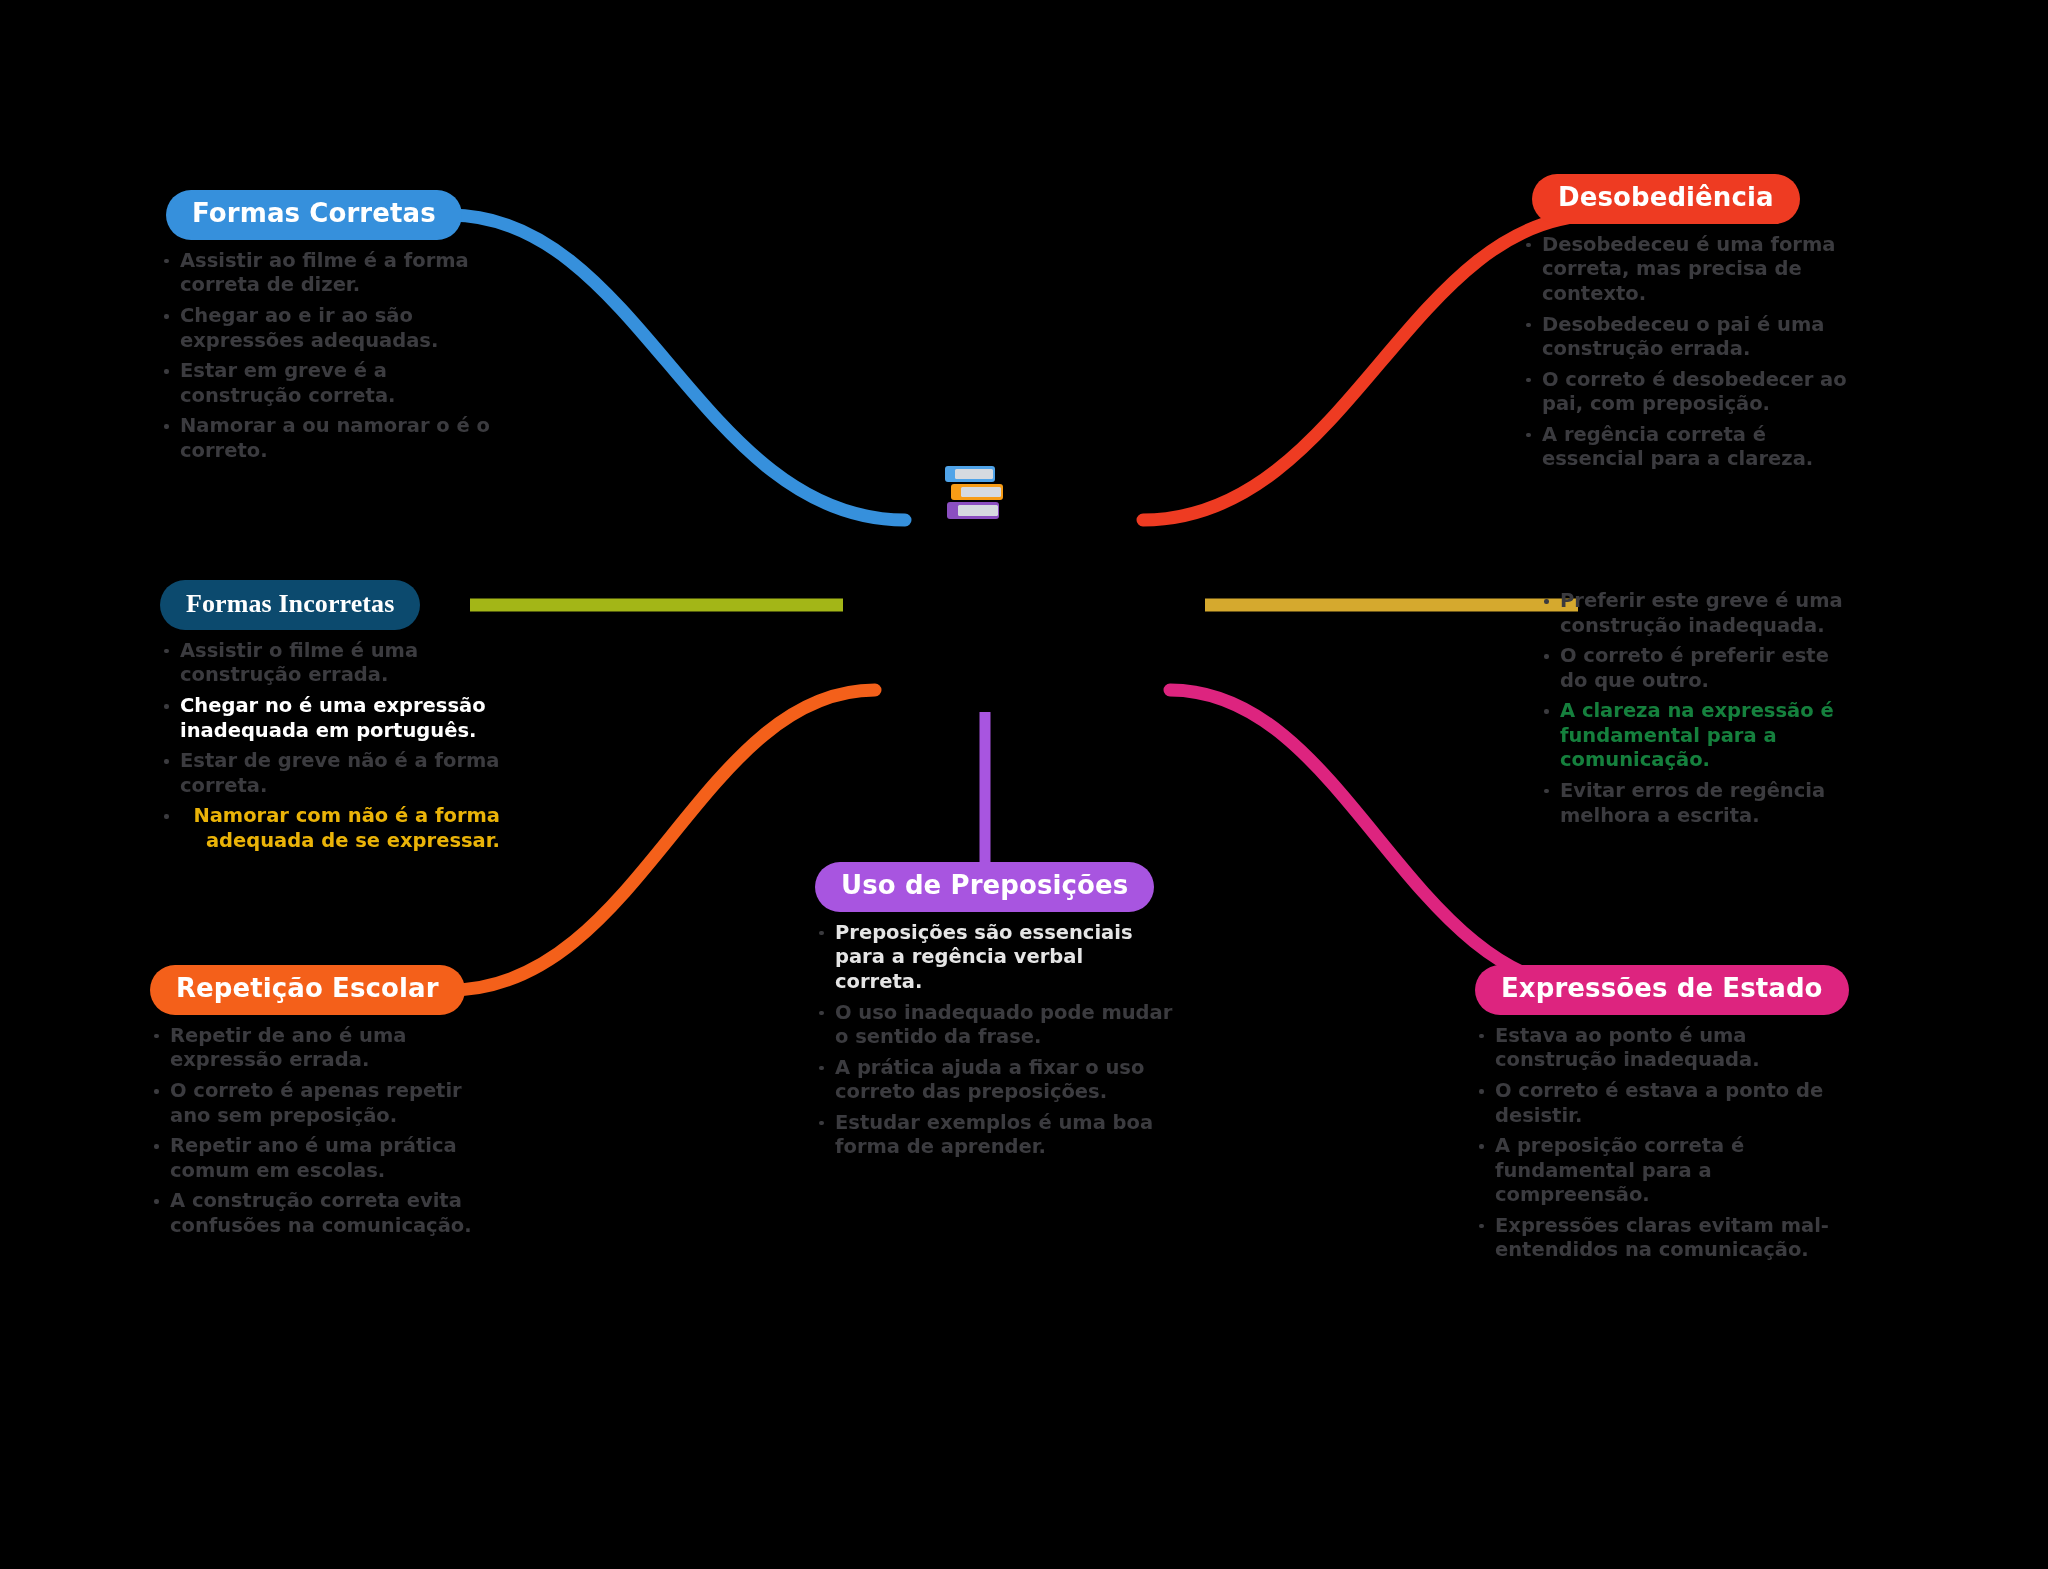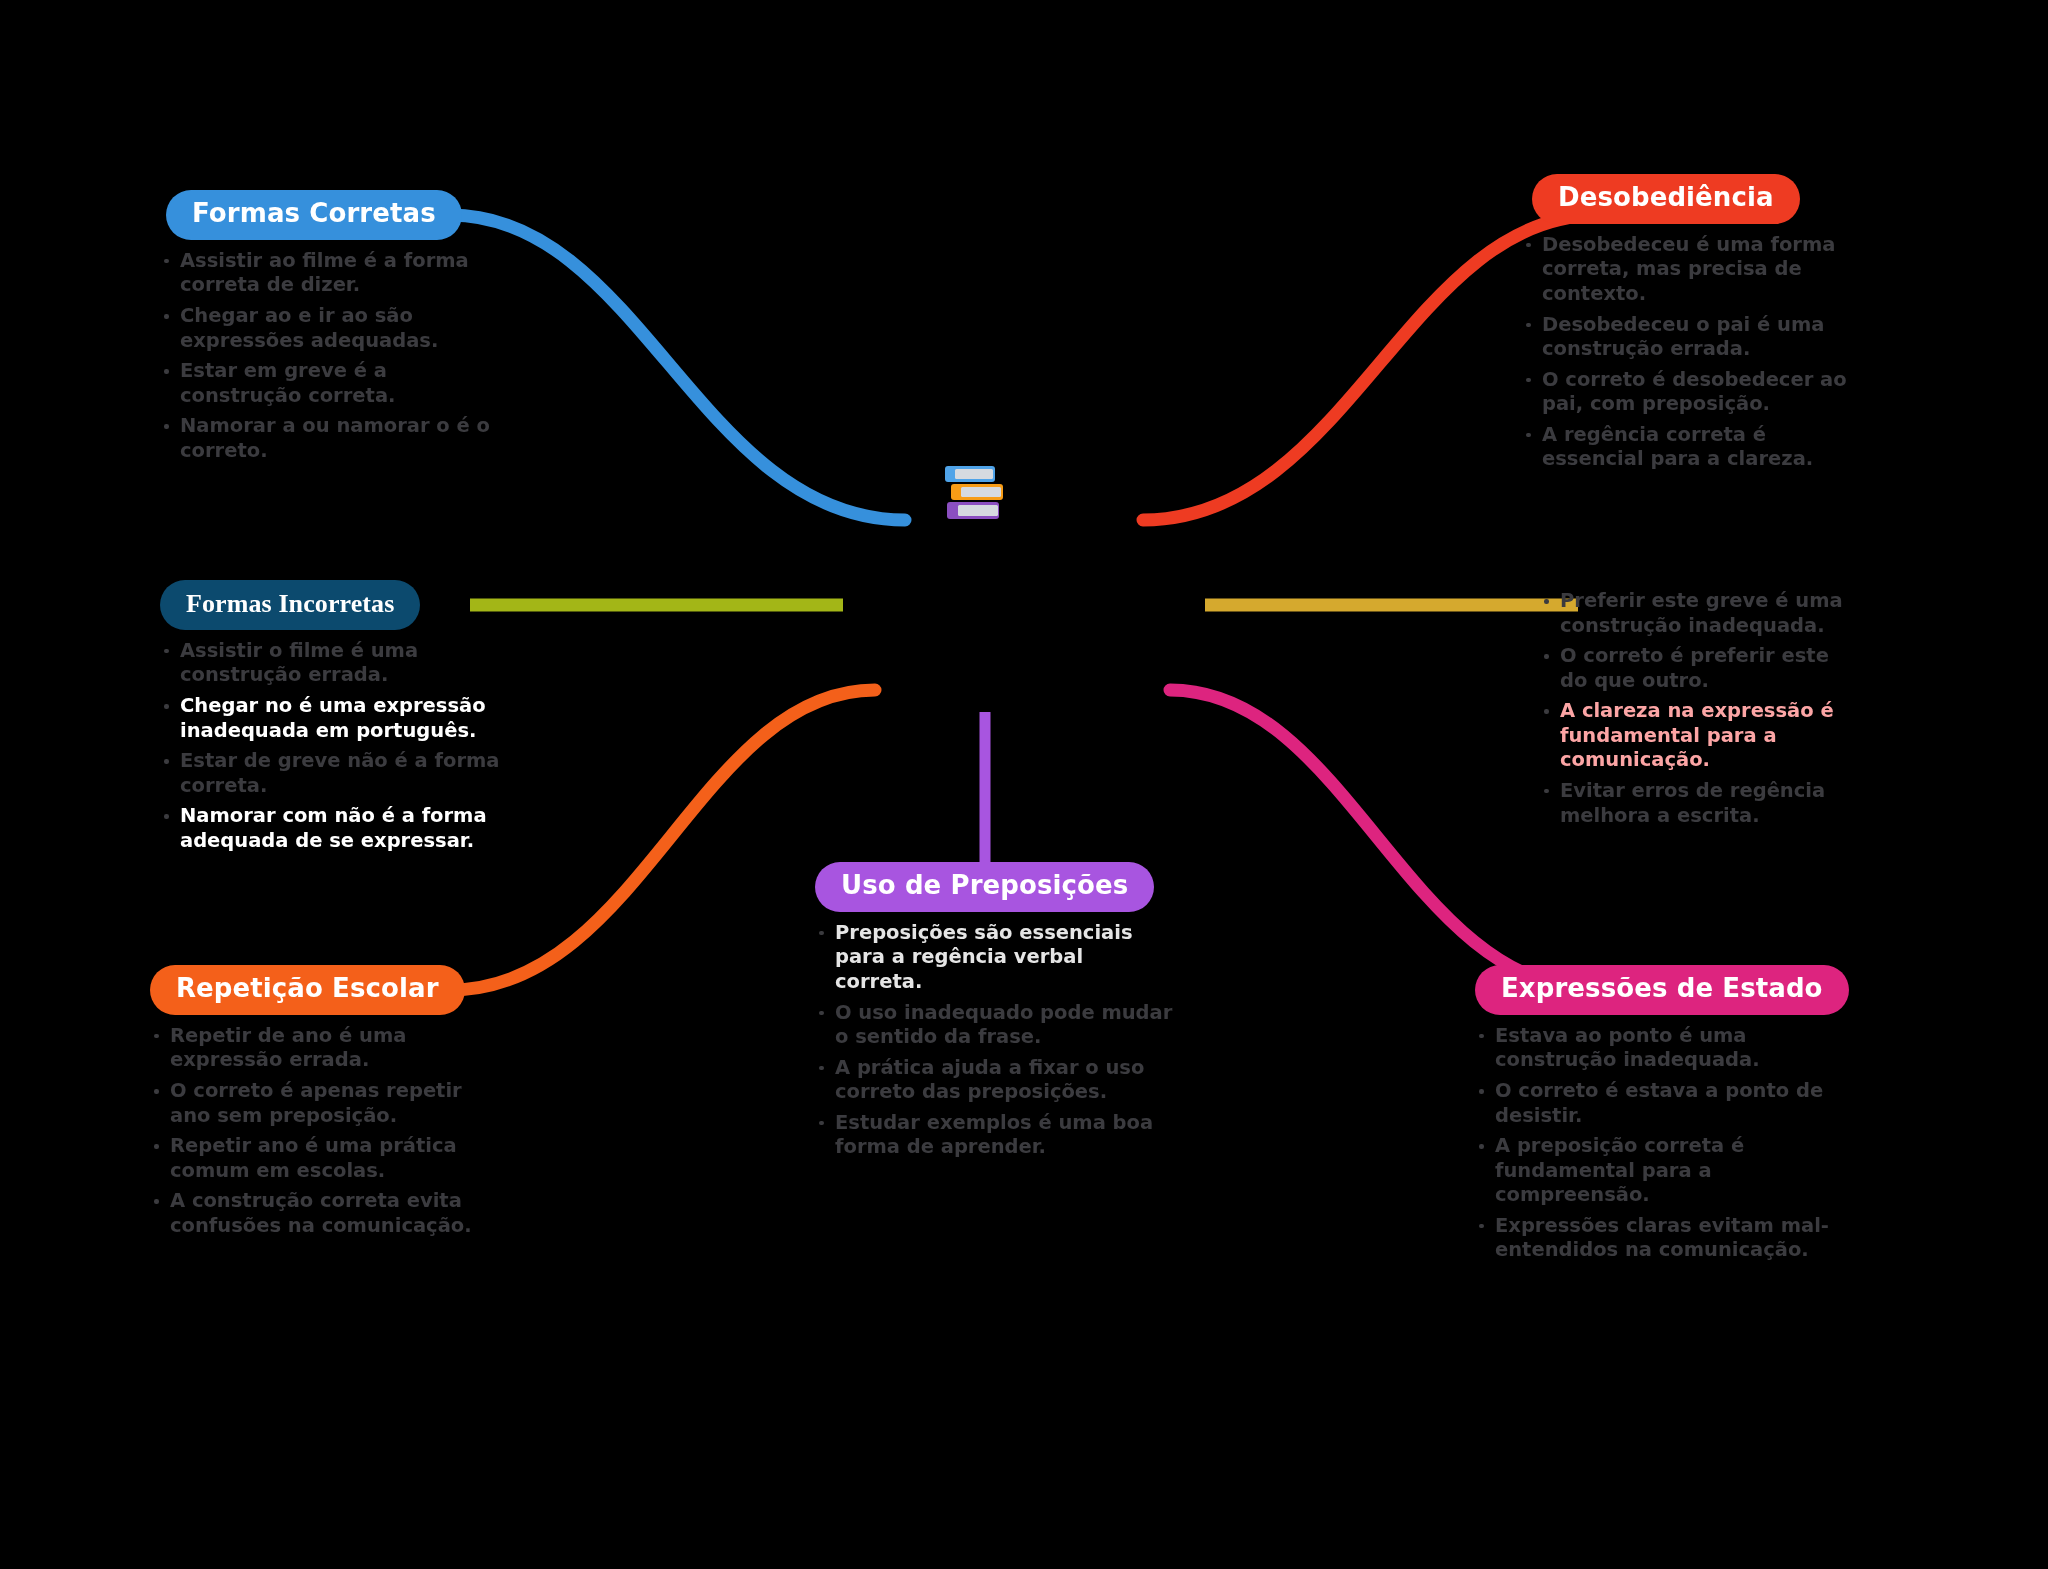--- a/index.html
+++ b/index.html
@@ -168,29 +168,29 @@
   </div>
 
   <div class="branch left" id="branch-formas-incorretas">
     <div class="pill-wrap">
       <span class="pill" style="background: #0c4a6e; font-family: Liberation Serif, serif;">Formas Incorretas</span>
     </div>
     <ul class="bullets">
       <li style="color: rgb(59, 59, 63);">Assistir o filme é uma construção errada.</li>
       <li style="color: #ffffff;">Chegar no é uma expressão inadequada em português.</li>
       <li style="color: rgb(59, 59, 63);">Estar de greve não é a forma correta.</li>
-      <li style="color: #ffffff;">Namorar com não é a forma adequada de se expressar.</li>
+      <li style="color: #eab308; text-align: right;">Namorar com não é a forma adequada de se expressar.</li>
     </ul>
   </div>
 
   <div class="branch right" id="branch-preferencias">
     <ul class="bullets">
       <li style="color: rgb(59, 59, 63);">Preferir este greve é uma construção inadequada.</li>
       <li style="color: rgb(59, 59, 63);">O correto é preferir este do que outro.</li>
-      <li style="color: #fca5a5;">A clareza na expressão é fundamental para a comunicação.</li>
+      <li style="color: #15803d;">A clareza na expressão é fundamental para a comunicação.</li>
       <li style="color: rgb(59, 59, 63);">Evitar erros de regência melhora a escrita.</li>
     </ul>
   </div>
 
   <div class="branch left" id="branch-repeticao-escolar">
     <div class="pill-wrap">
       <span class="pill" style="background: rgb(244, 96, 26);">Repetição Escolar</span>
     </div>
     <ul class="bullets">
       <li style="color: rgb(59, 59, 63);">Repetir de ano é uma expressão errada.</li>

